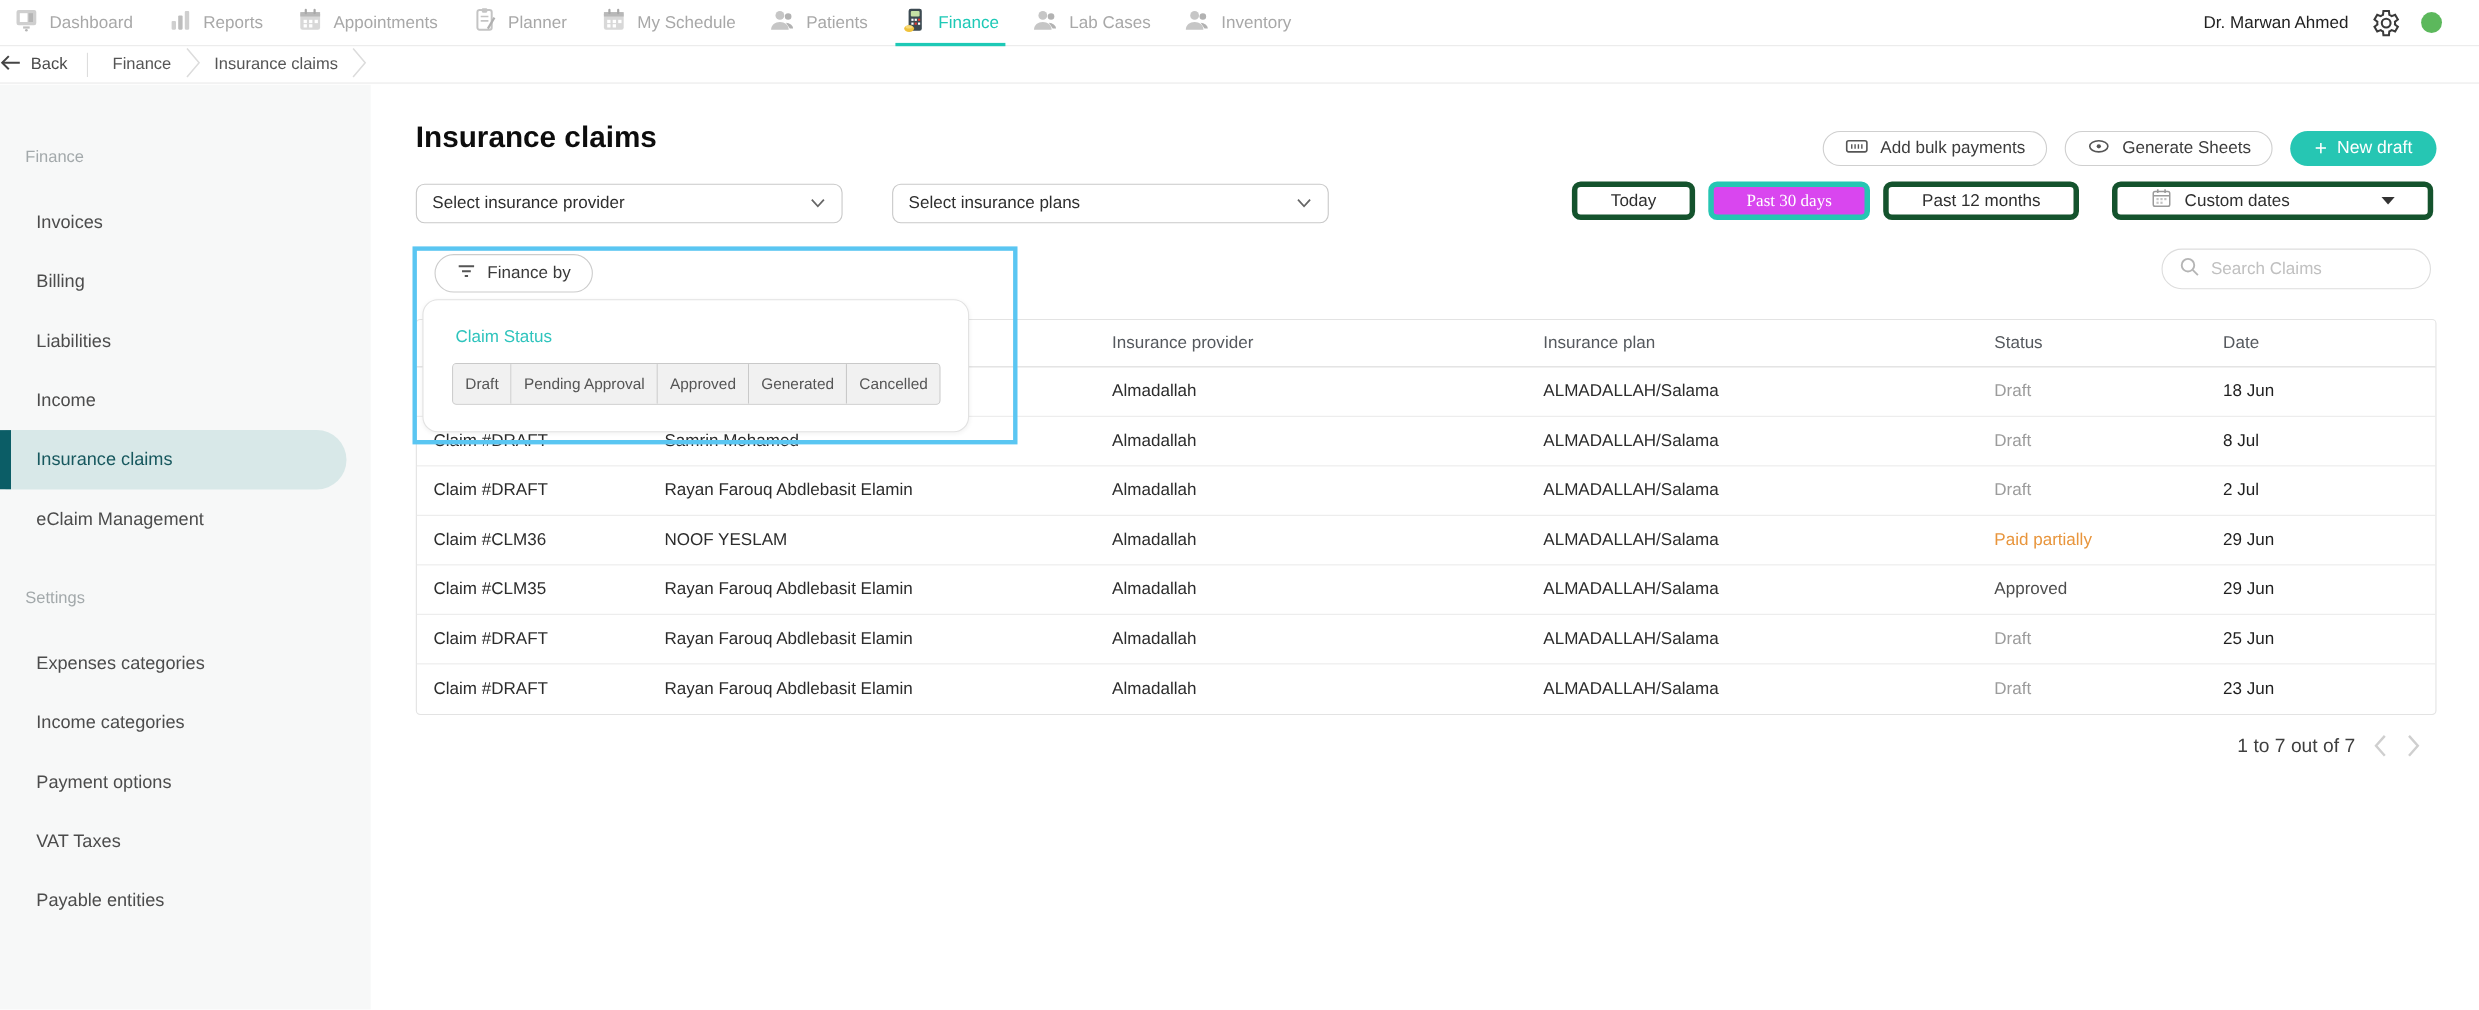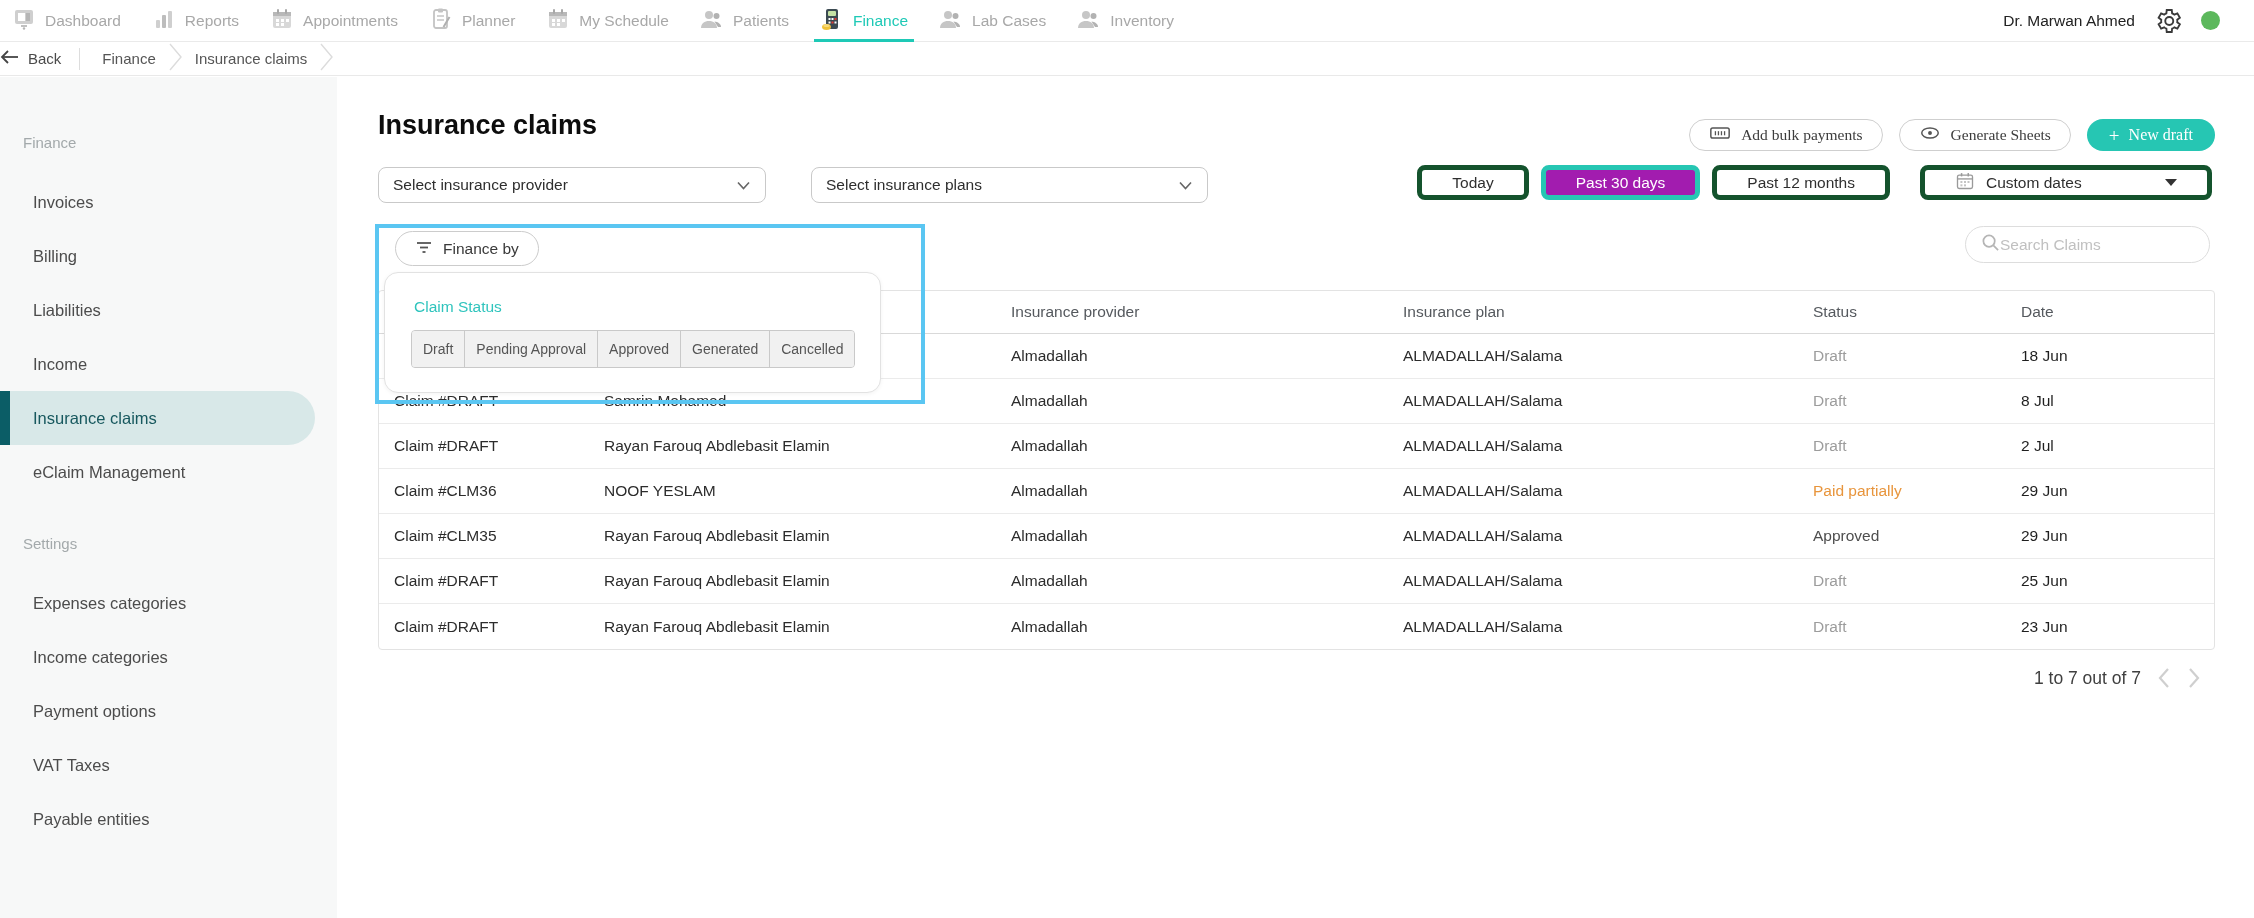--- a/index.html
+++ b/index.html
@@ -32,38 +32,38 @@
   .side-label{color:#a3a9ab;font-size:15px;margin:57px 0 0 23px;}
   .side-list{margin-top:24px;}
   .side-item{height:54px;display:flex;align-items:center;padding-left:33px;font-size:16.5px;color:#4c4c4c;cursor:pointer;}
   .side-item.active{margin-right:22px;border-left:10px solid #0b5d66;background:#d8e8e8;
     border-radius:0 27px 27px 0;padding-left:23px;color:#17585e;}
   .side-label.settings{margin-top:36px;}
   
   .page-title{position:absolute;left:378px;top:110px;font-size:27px;font-weight:bold;color:#0d0d0d;z-index:5;}
   .actions{position:absolute;top:119px;right:39px;display:flex;gap:16px;align-items:center;z-index:5;}
   .btn-pill{height:32px;border:1px solid #cfcfcf;border-radius:16px;background:#fff;display:flex;
-    align-items:center;gap:10px;padding:0 19px;font-size:15.5px;color:#3c3c3c;cursor:pointer;white-space:nowrap;font-family:Liberation Serif, serif;}
+    align-items:center;gap:10px;padding:0 19px;font-size:15.5px;color:#3c3c3c;cursor:pointer;white-space:nowrap;}
   .btn-primary{background:#26c6b3;color:#fff;border:none;font-size:16px;padding:0 22px;gap:9px;}
   .btn-primary .plus{font-size:19px;line-height:1;}
   
   .selects{position:absolute;left:378px;top:167px;display:flex;gap:45px;z-index:5;}
   .select{width:388px;height:36px;border:1px solid #c9c9c9;border-radius:8px;display:flex;align-items:center;
     justify-content:space-between;padding:0 15px 0 14px;font-size:15.5px;color:#2e2e2e;background:#fff;cursor:pointer;}
   .select.plans{width:397px;}
   .dates{position:absolute;top:165px;right:42px;display:flex;align-items:center;gap:12px;z-index:5;}
   .date-btn{height:35px;padding:0 30px;border:5px solid #14532d;border-radius:8px;background:#fff;
     font-size:15.5px;color:#2f2f2f;display:flex;align-items:center;cursor:pointer;white-space:nowrap;}
-  .date-btn.active{background:#a21caf;color:#fff;border-color:#26c6b3;}
+  .date-btn.active{background:#d946ef;color:#fff;border-color:#26c6b3;font-family:Liberation Serif, serif;}
   .date-btn.custom{width:292px;margin-left:18px;gap:11px;}
   .caret-down{width:0;height:0;border-left:6px solid transparent;border-right:6px solid transparent;
     border-top:7px solid #333;margin-left:auto;}
   
   .search{position:absolute;top:226px;right:44px;width:245px;height:37px;border:1px solid #ddd;border-radius:19px;
-    display:flex;align-items:center;padding:0 15px;background:#fff;z-index:5;}
+    display:flex;align-items:center;gap:10px;padding:0 15px;background:#fff;z-index:5;}
   .search input{border:none;outline:none;font-size:15.5px;color:#555;width:100%;font-family:inherit;background:transparent;}
   .search input::placeholder{color:#c0c0c0;}
   
   .table{position:absolute;left:378px;top:290px;width:1837px;border:1px solid #e3e3e3;border-radius:4px;background:#fff;z-index:1;}
   .t-head,.t-row{display:grid;grid-template-columns:210px 407px 392px 410px 208px 1fr;align-items:center;}
   .t-head{height:43px;border-bottom:1px solid #d9d9d9;color:#55595e;font-size:15.5px;}
   .t-row{height:45px;border-bottom:1px solid #ebebeb;font-size:15.5px;color:#2c2c2c;cursor:pointer;}
   .t-row:last-child{border-bottom:none;}
   .t-head > div, .t-row > div{padding-left:15px;overflow:hidden;white-space:nowrap;}
   .st-draft{color:#9c9c9c;}

